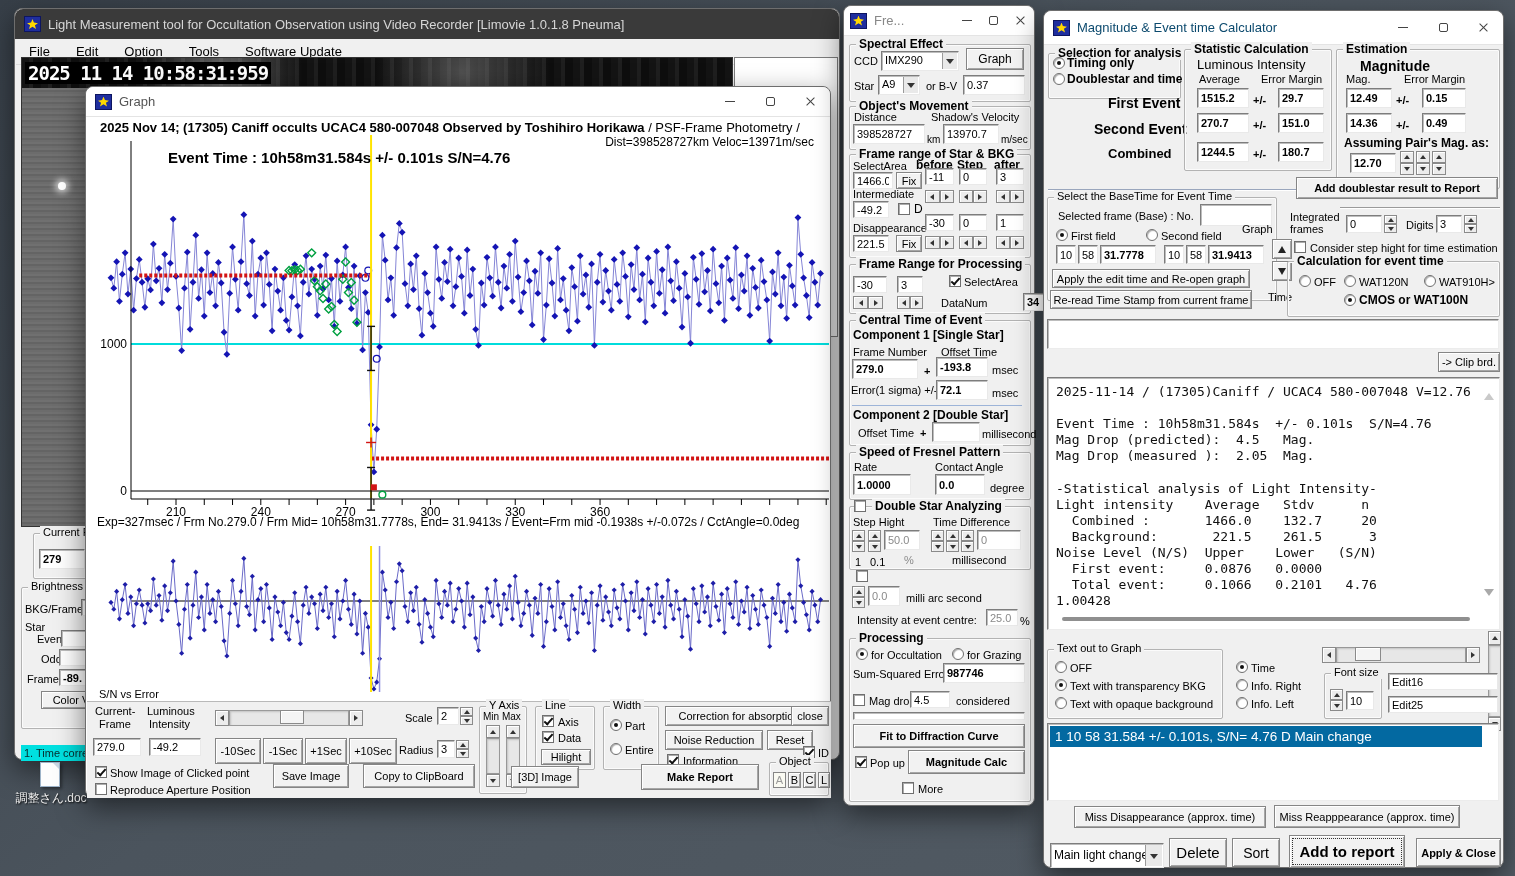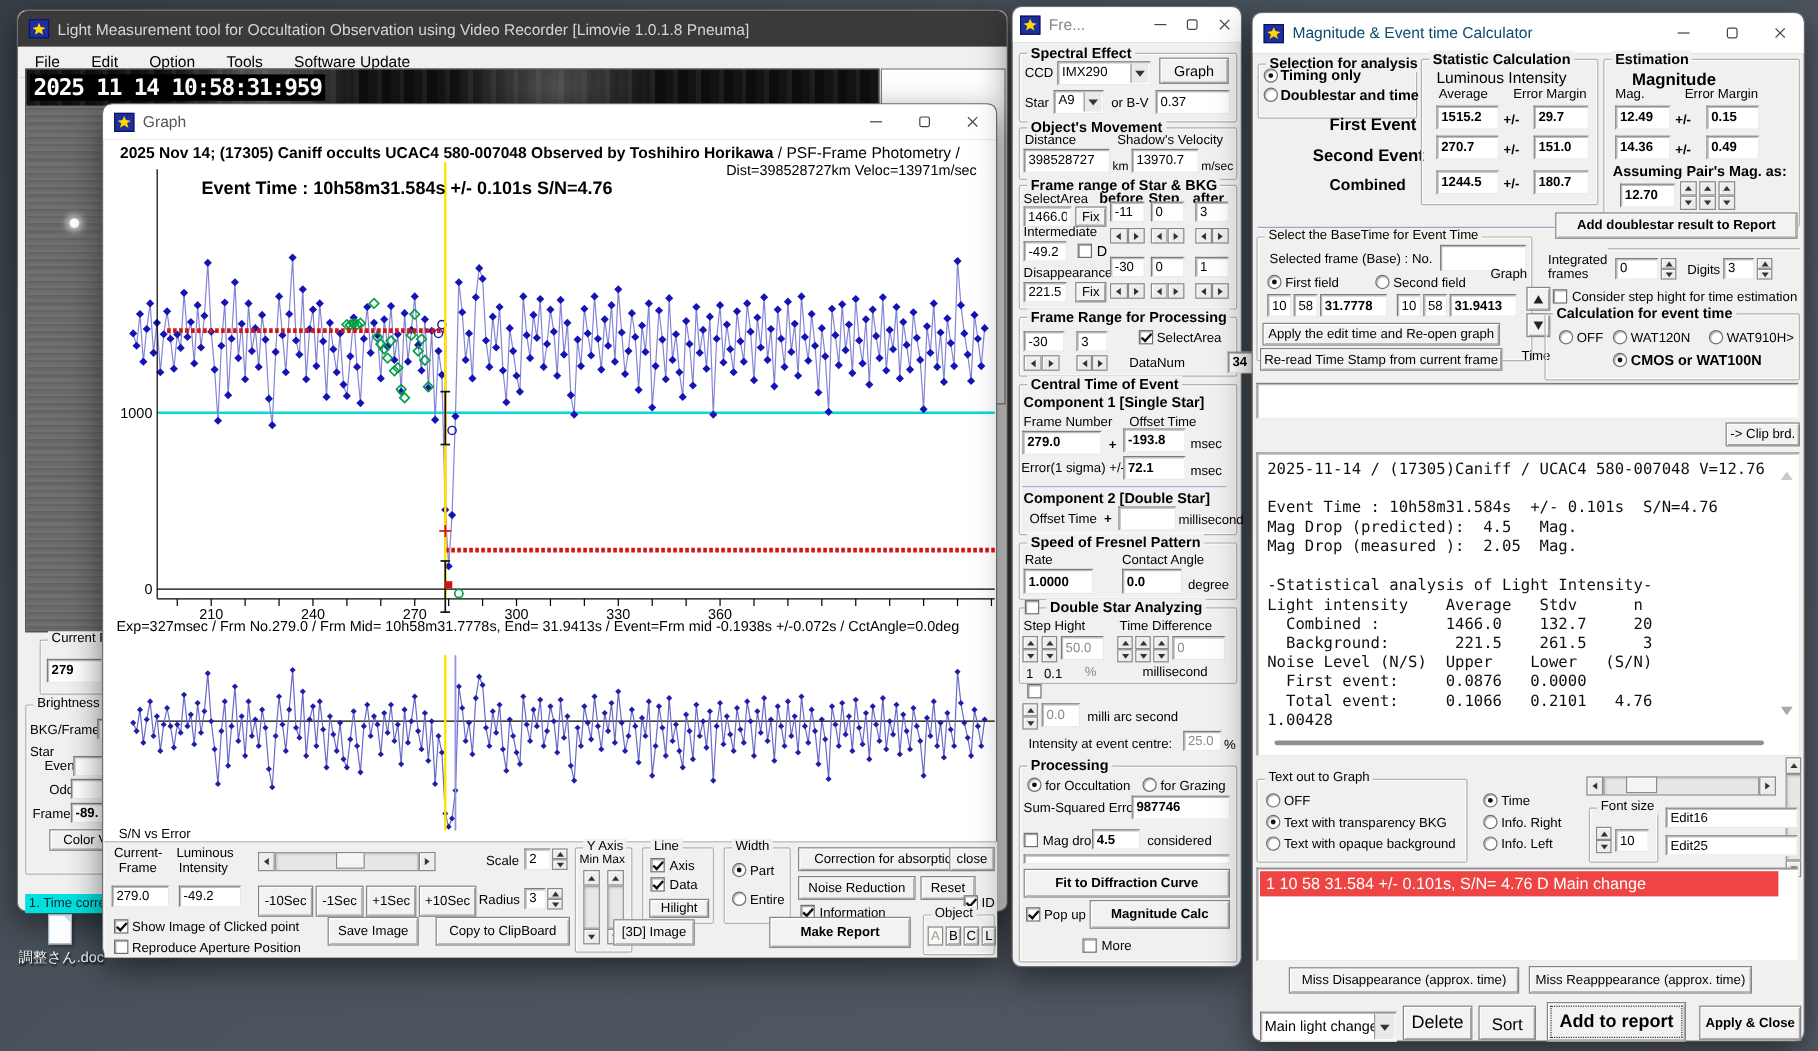--- a/index.html
+++ b/index.html
@@ -995,21 +995,21 @@
     <span class="gl">Processing</span>
   </div>
   <span class="rb on" style="left:12px;top:642px"></span>
   <span class="lbl" style="left:27px;top:643px">for Occultation</span>
   <span class="rb" style="left:108px;top:642px"></span>
   <span class="lbl" style="left:123px;top:643px">for Grazing</span>
   <span class="lbl" style="left:9px;top:662px">Sum-Squared Error</span>
   <input class="fld b f12" style="left: 99px; top: 657px; width: 82px; height: 20px;" value="987746">
   <span class="cb" style="left:9px;top:688px"></span>
   <span class="lbl" style="left:25px;top:689px">Mag drop</span>
-  <input class="fld" style="left: 66px; top: 685px; width: 40px; height: 17px; font-weight: bold;" value="4.5">
+  <input class="fld" style="left: 66px; top: 685px; width: 40px; height: 17px;" value="4.5">
   <span class="lbl" style="left:112px;top:689px">considered</span>
   <div class="inset" style="left:9px;top:706px;width:172px;height:8px"></div>
   <div class="btn b f12" style="left:9px;top:718px;width:172px;height:24px">Fit to Diffraction Curve</div>
   <span class="cb on" style="left:11px;top:750px"></span>
   <span class="lbl" style="left:26px;top:751px">Pop up</span>
   <div class="btn b f12" style="left:64px;top:744px;width:117px;height:24px">Magnitude Calc</div>
   <span class="cb" style="left:58px;top:776px"></span>
   <span class="lbl" style="left:74px;top:777px">More</span>
 </div>
 
@@ -1199,21 +1199,21 @@
   </div>
   <span class="spv" style="left:286px;top:678px;width:13px;height:22px">
       <i class="su"></i>
       <i class="sd"></i>
     </span>
   <input class="fld f12" style="left: 302px; top: 680px; width: 28px; height: 19px;" value="10">
   <input class="fld" style="left: 344px; top: 662px; width: 110px; height: 17px;" value="Edit16">
   <input class="fld" style="left: 344px; top: 685px; width: 110px; height: 17px;" value="Edit25">
 
   <div class="inset" style="left:3px;top:712px;width:452px;height:78px;background:#fff">
-    <div style="position:absolute;left:2px;top:2px;right:16px;height:21px;background:#ef4444;color:#fff;font-size:13.5px;line-height:21px;padding-left:5px;white-space:nowrap;overflow:hidden">1  10 58 31.584 +/- 0.101s,  S/N= 4.76 D   Main change</div>
+    <div style="position:absolute;left:2px;top:2px;right:16px;height:21px;background:#0369a1;color:#fff;font-size:13.5px;line-height:21px;padding-left:5px;white-space:nowrap;overflow:hidden">1  10 58 31.584 +/- 0.101s,  S/N= 4.76 D   Main change</div>
   </div>
 
   <div class="btn" style="left:30px;top:795px;width:192px;height:22px">Miss Disappearance  (approx. time)</div>
   <div class="btn" style="left:230px;top:794px;width:186px;height:23px">Miss  Reapppearance (approx. time)</div>
 
   <div class="fld" style="left:6px;top:832px;width:114px;height:25px;line-height:23px;font-size:12px"><span>Main light change</span><span class="dda" style="width:17px"></span></div>
   <div class="btn" style="left:125px;top:827px;width:58px;height:29px;font-size:15px">Delete</div>
   <div class="btn" style="left:188px;top:827px;width:48px;height:29px;font-size:14px">Sort</div>
   <div class="btn b" style="left:245px;top:824px;width:116px;height:33px;font-size:15px;outline:1px dotted #333;outline-offset:-4px">Add to report</div>
   <div class="btn b f13" style="left:372px;top:827px;width:85px;height:29px">Apply &amp; Close</div>

